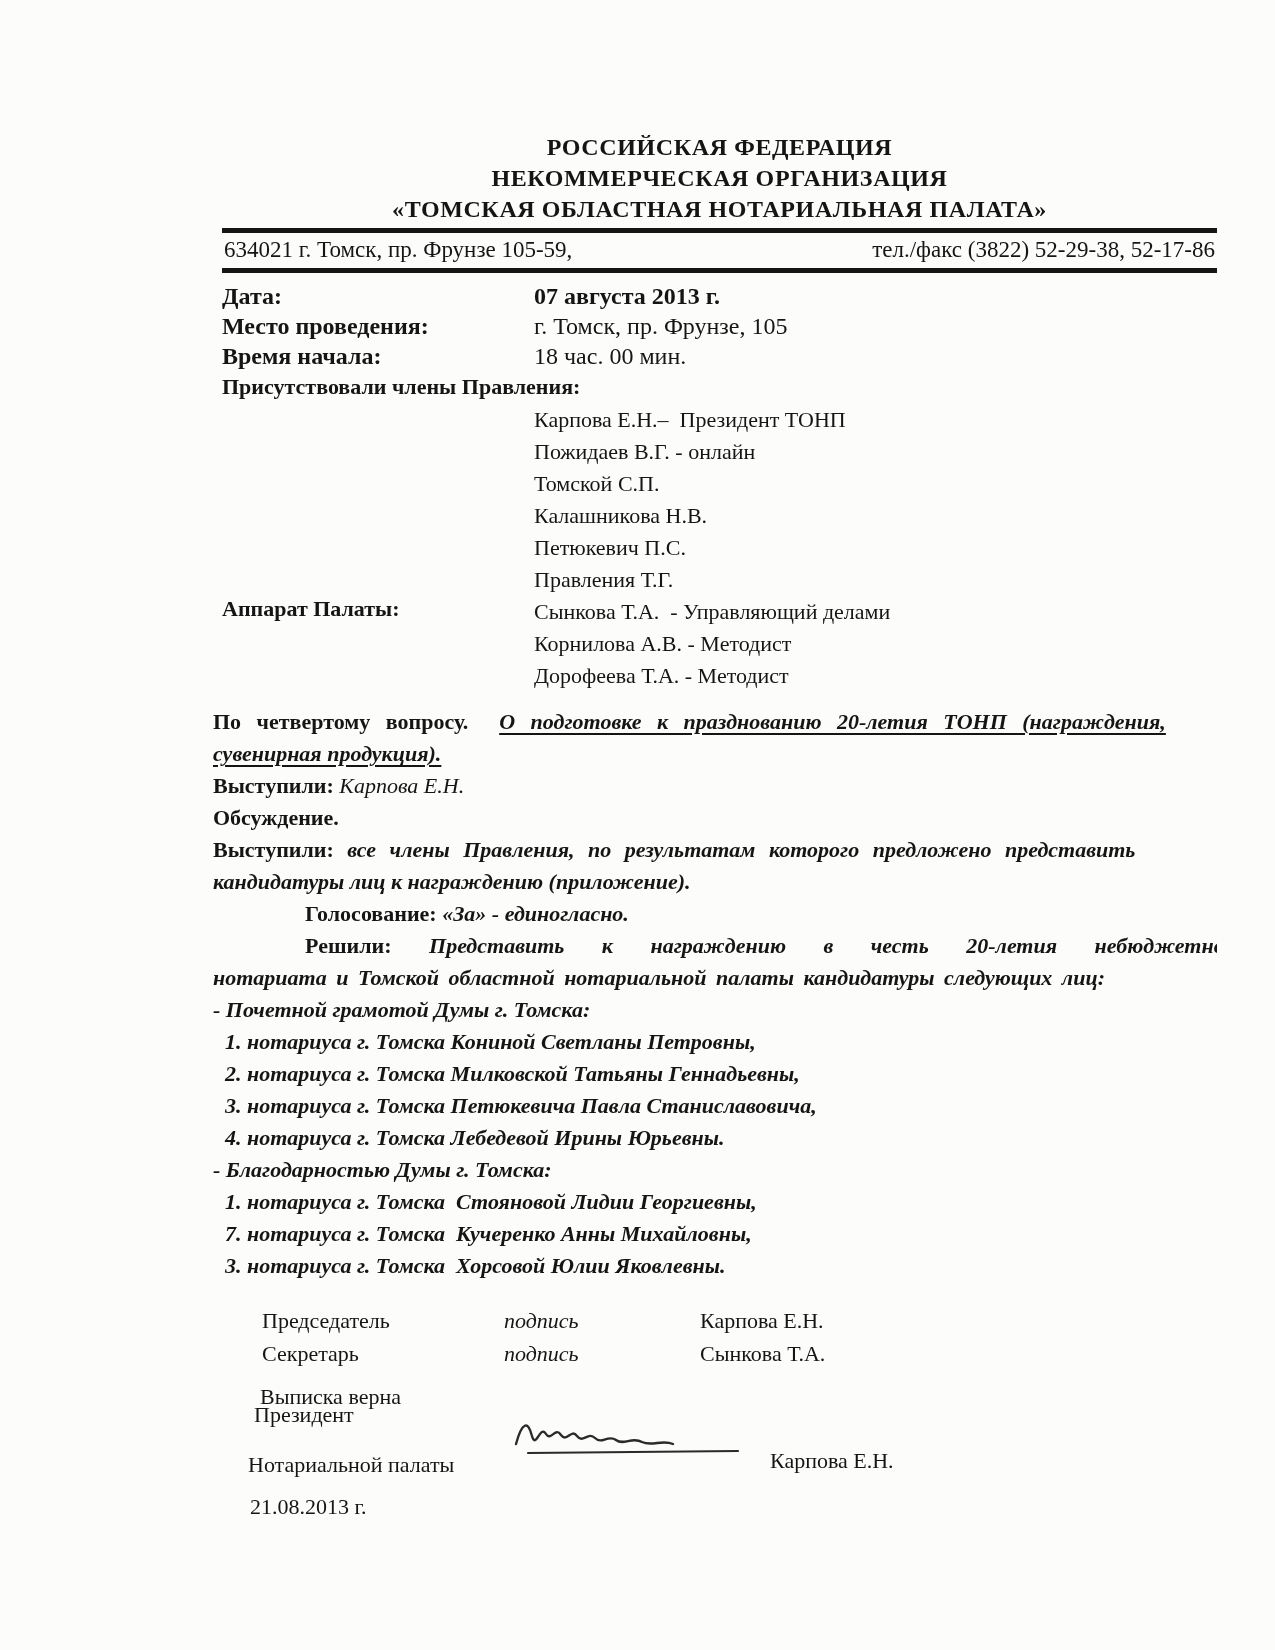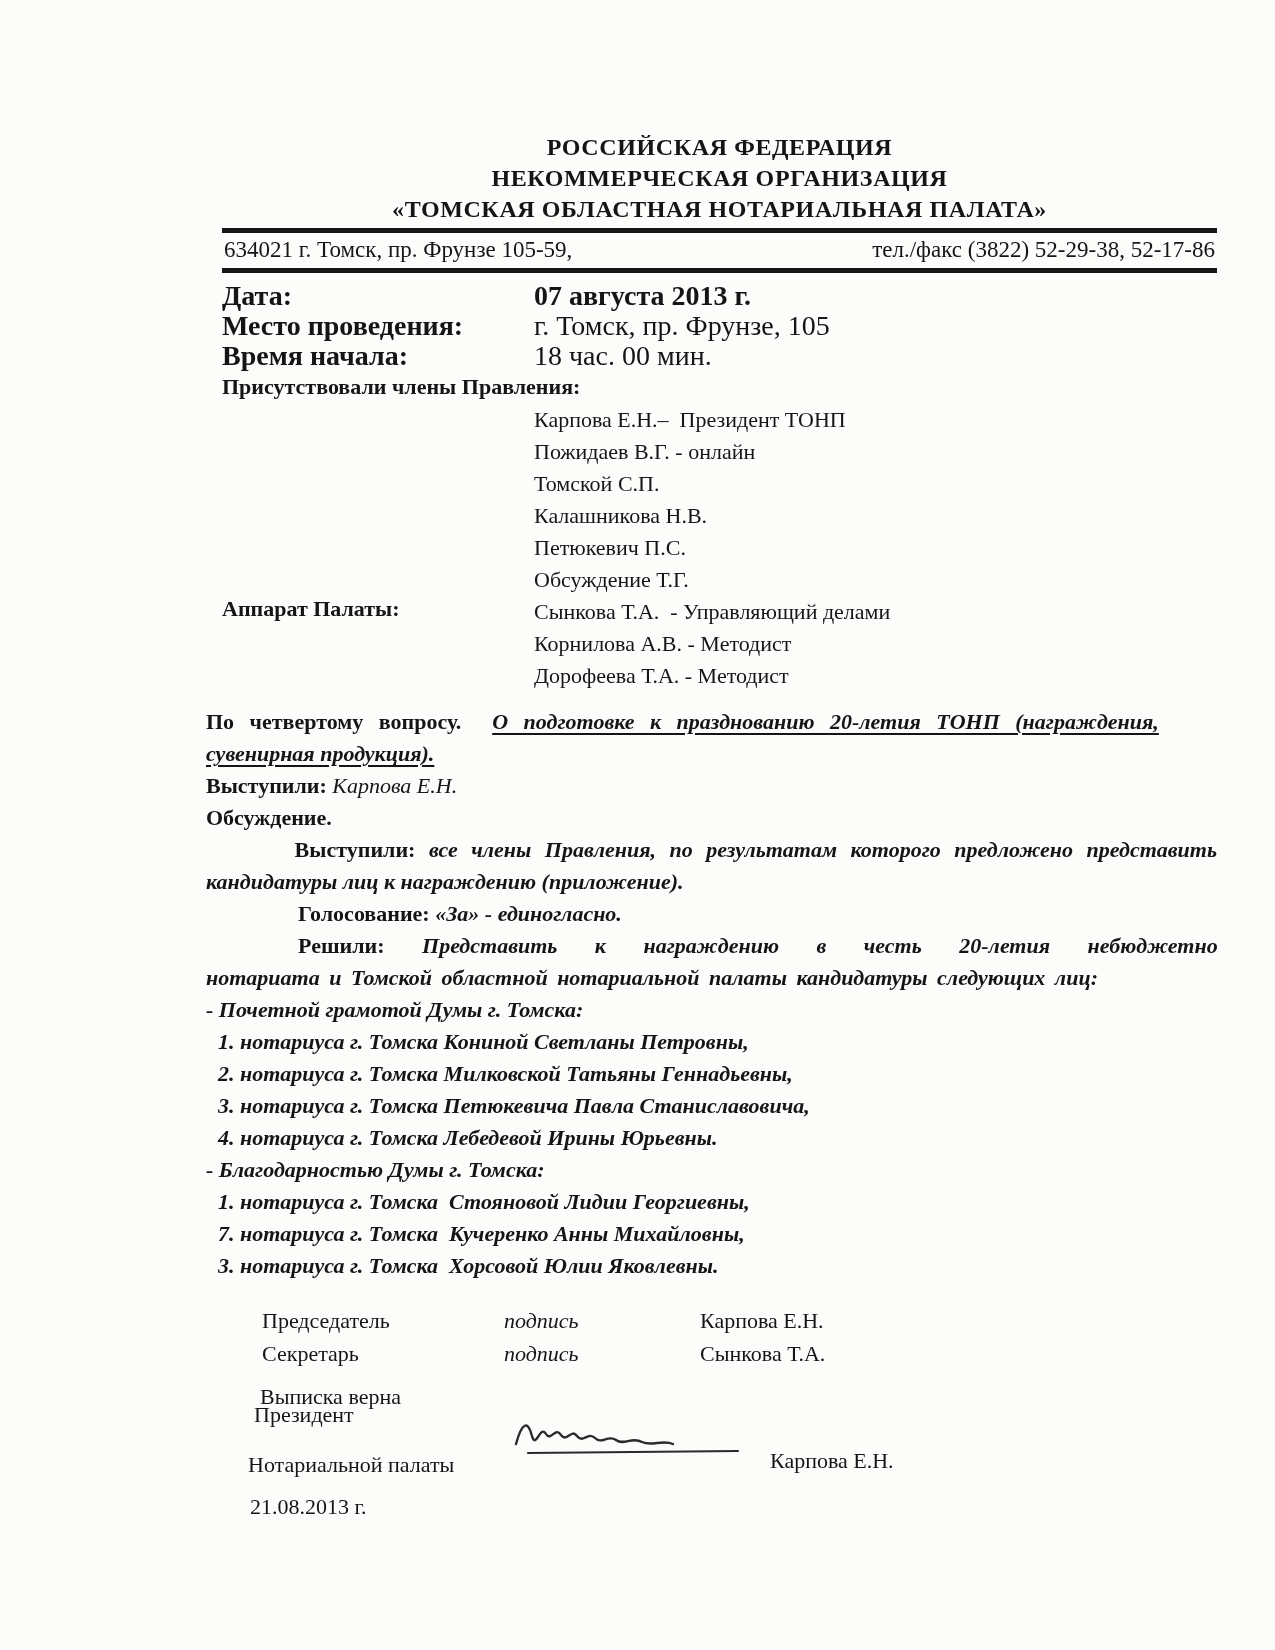--- a/index.html
+++ b/index.html
@@ -18,33 +18,33 @@
   .u  { text-decoration:underline; text-underline-offset:4px; text-decoration-thickness:2px; }
 
   .org-header div { font-weight:bold; font-size:24px; line-height:31px; letter-spacing:0.6px; }
   .rule { height:5px; background:#161616; margin:3px 0 2px 0; }
   .addr-row { display:flex; justify-content:space-between; font-weight:normal; font-size:23px; line-height:30px; padding:0 2px; }
 
   .title-block { margin-top:12px; }
   .title-block .t1 { font-size:24px; font-weight:bold; letter-spacing:1.5px; line-height:30px; }
   .title-block .t2 { font-size:22px; font-weight:bold; line-height:30px; }
 
-  .meta { margin-top:8px; font-size:28px; }
+  .meta { margin-top:8px; font-size:24px; }
   .meta-row { line-height:30px; display:flex; }
   .meta-label { width:312px; font-weight:bold; flex:none; }
   .present-heading { font-weight:bold; font-size:22px; line-height:31px; }
 
   .lists { position:relative; margin-top:2px; font-size:22px; }
   .member { margin-left:312px; line-height:32px; white-space:pre; }
   .staff-label { position:absolute; left:0; top:192px; font-weight:bold; }
 
   .question { margin-top:14px; margin-left:-16px; font-size:22px; }
-  .q-line { line-height:32px; white-space:pre; overflow:hidden; }
+  .q-line { line-height:32px; white-space:pre; overflow:hidden;margin-left:7px; }
   .ws4  { word-spacing:4px; }
-  .ws8  { word-spacing:8px;text-align:right; }
+  .ws8  { word-spacing:8px; }
   .ws10 { word-spacing:10px; }
   .ws34 { word-spacing:32px; }
   .indent { padding-left:92px; }
   .item { padding-left:12px; }
 
   .sig-rows { margin-top:22px; margin-left:40px; font-size:22px; }
   .sig-row { display:flex; line-height:33px;gap:44px; }
   .sig-role { width:198px; flex:none; }
   .sig-script { width:152px; flex:none; font-style:italic; }
 
@@ -94,21 +94,21 @@
 
     <div class="present-heading">Присутствовали члены Правления:</div>
 
     <div class="lists">
       <div class="staff-label">Аппарат Палаты:</div>
       <div class="member">Карпова Е.Н.–  Президент ТОНП</div>
       <div class="member">Пожидаев В.Г. - онлайн</div>
       <div class="member">Томской С.П.</div>
       <div class="member">Калашникова Н.В.</div>
       <div class="member">Петюкевич П.С.</div>
-      <div class="member">Обсуждение Т.Г.</div>
+      <div class="member">Правления Т.Г.</div>
       <div class="member">Сынкова Т.А.  - Управляющий делами</div>
       <div class="member">Корнилова А.В. - Методист</div>
       <div class="member">Дорофеева Т.А. - Методист</div>
     </div>
 
     <div class="question">
       <div class="q-line ws10"><span class="b">По четвертому вопросу.</span>  <span class="bi u">О подготовке к празднованию 20-летия ТОНП (награждения,</span></div>
       <div class="q-line"><span class="bi u">сувенирная продукция).</span></div>
       <div class="q-line"><span class="b">Выступили:</span> <span class="i">Карпова Е.Н.</span></div>
       <div class="q-line"><span class="b">Обсуждение.</span></div>

